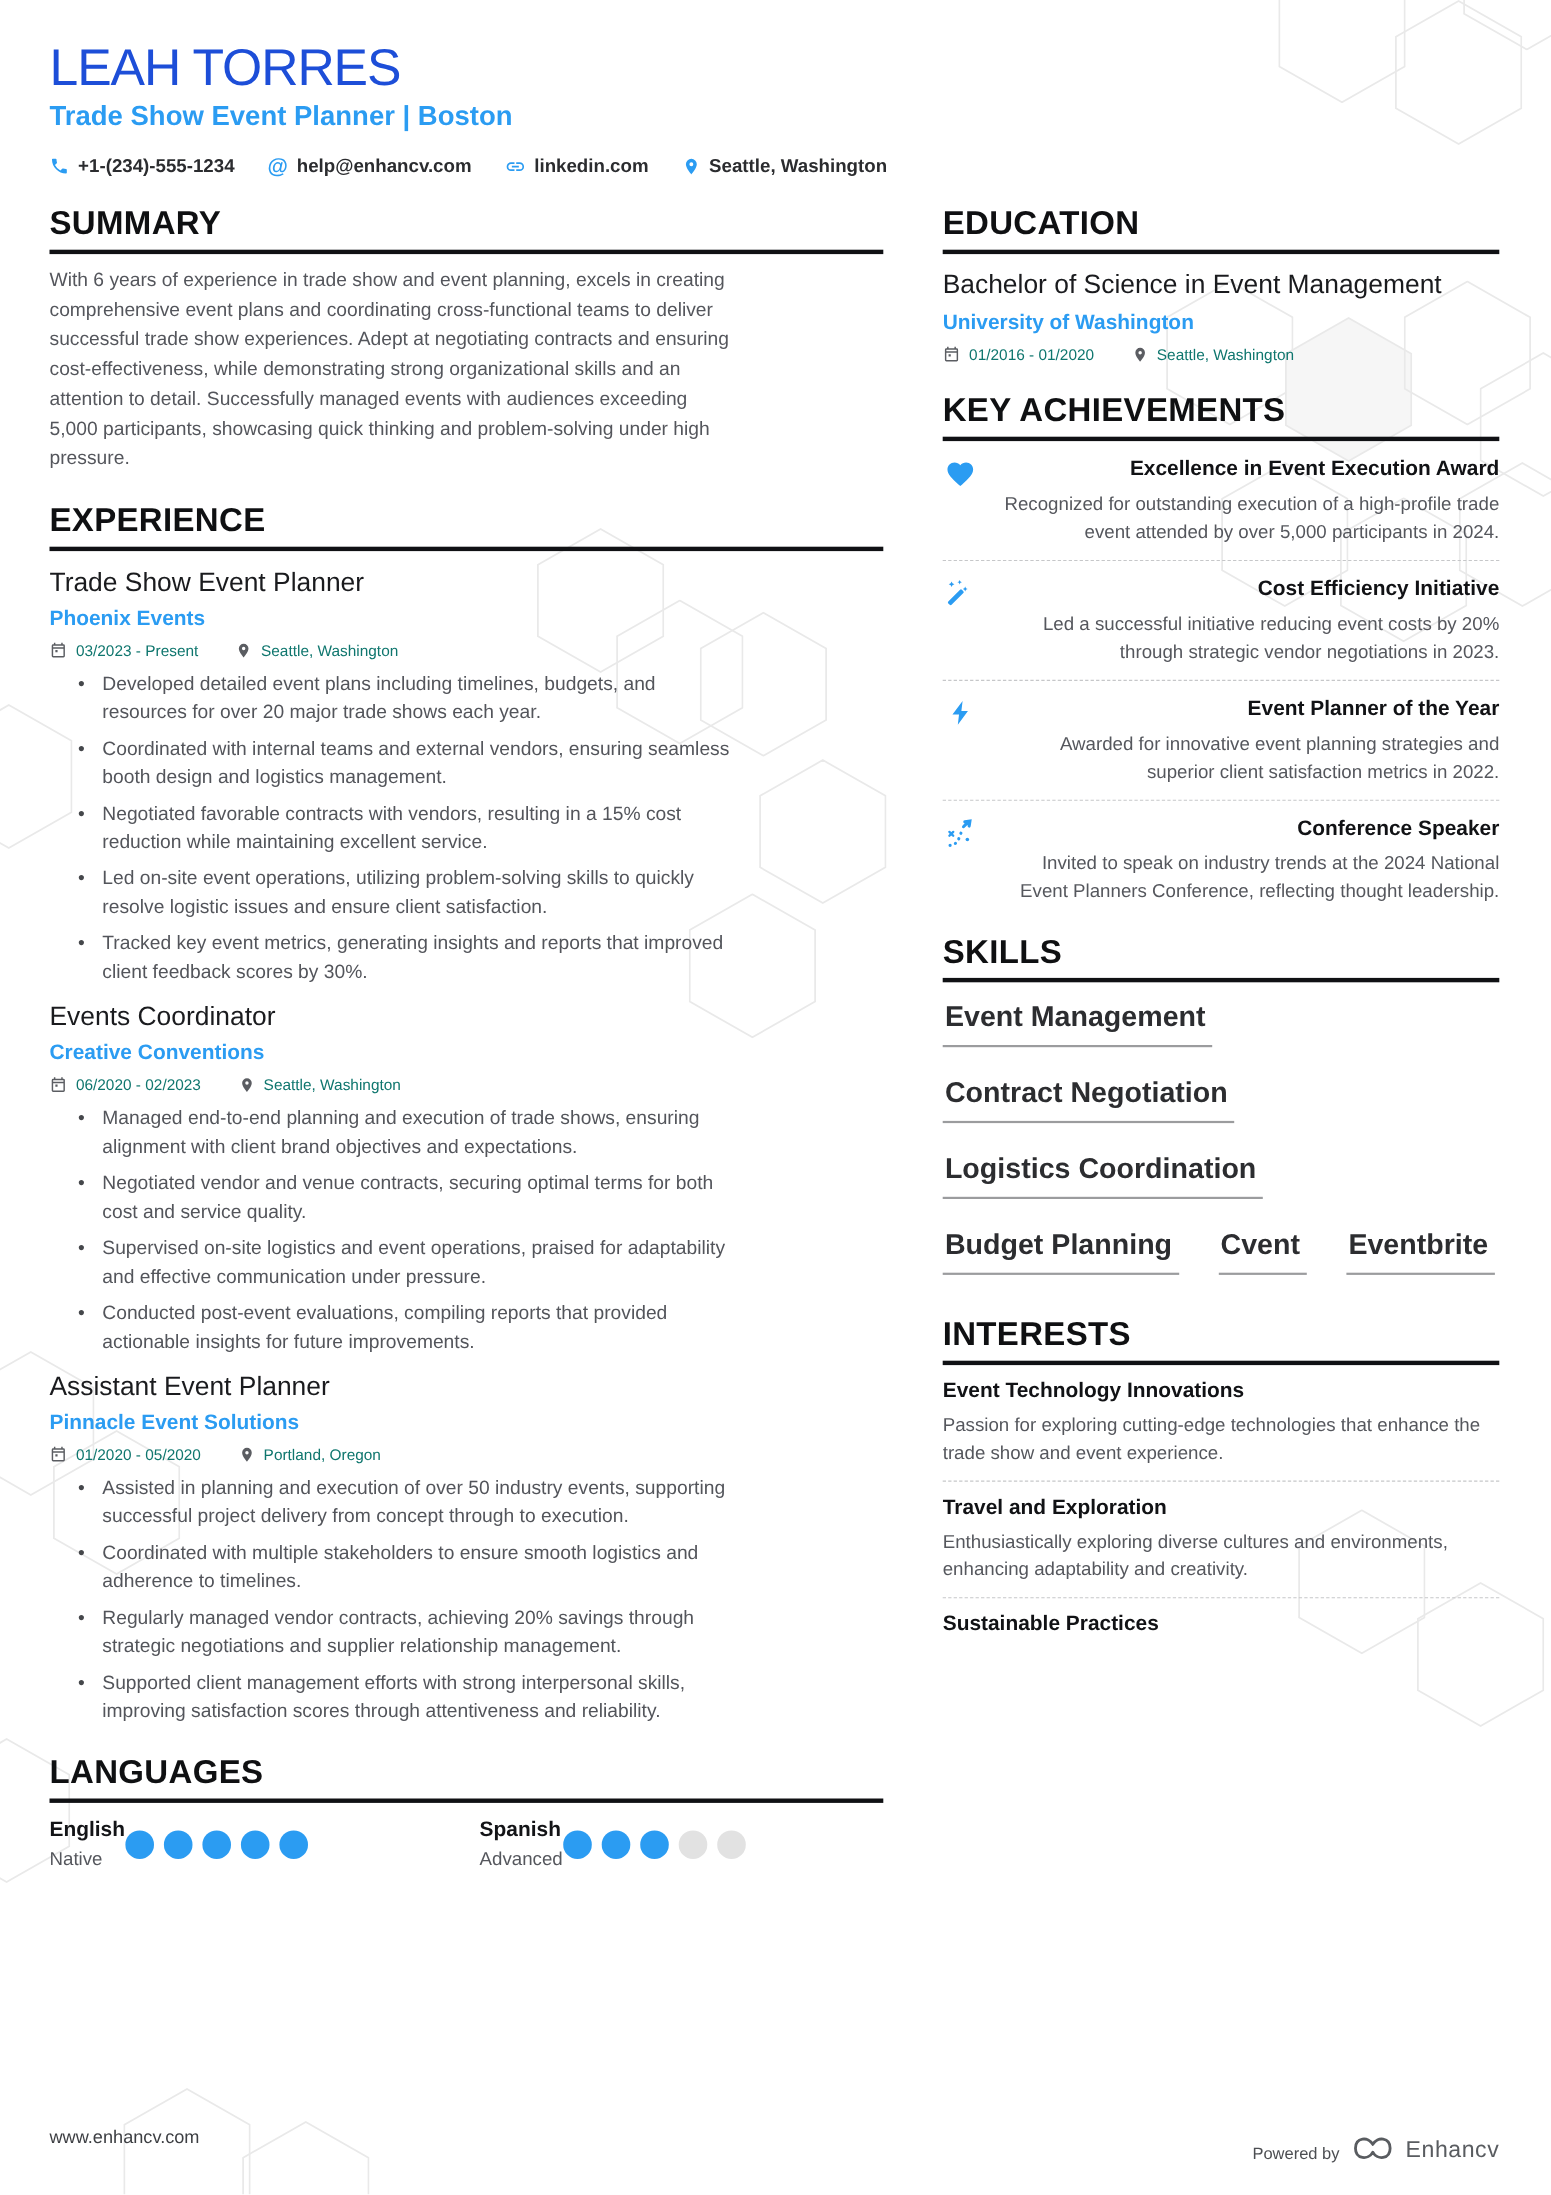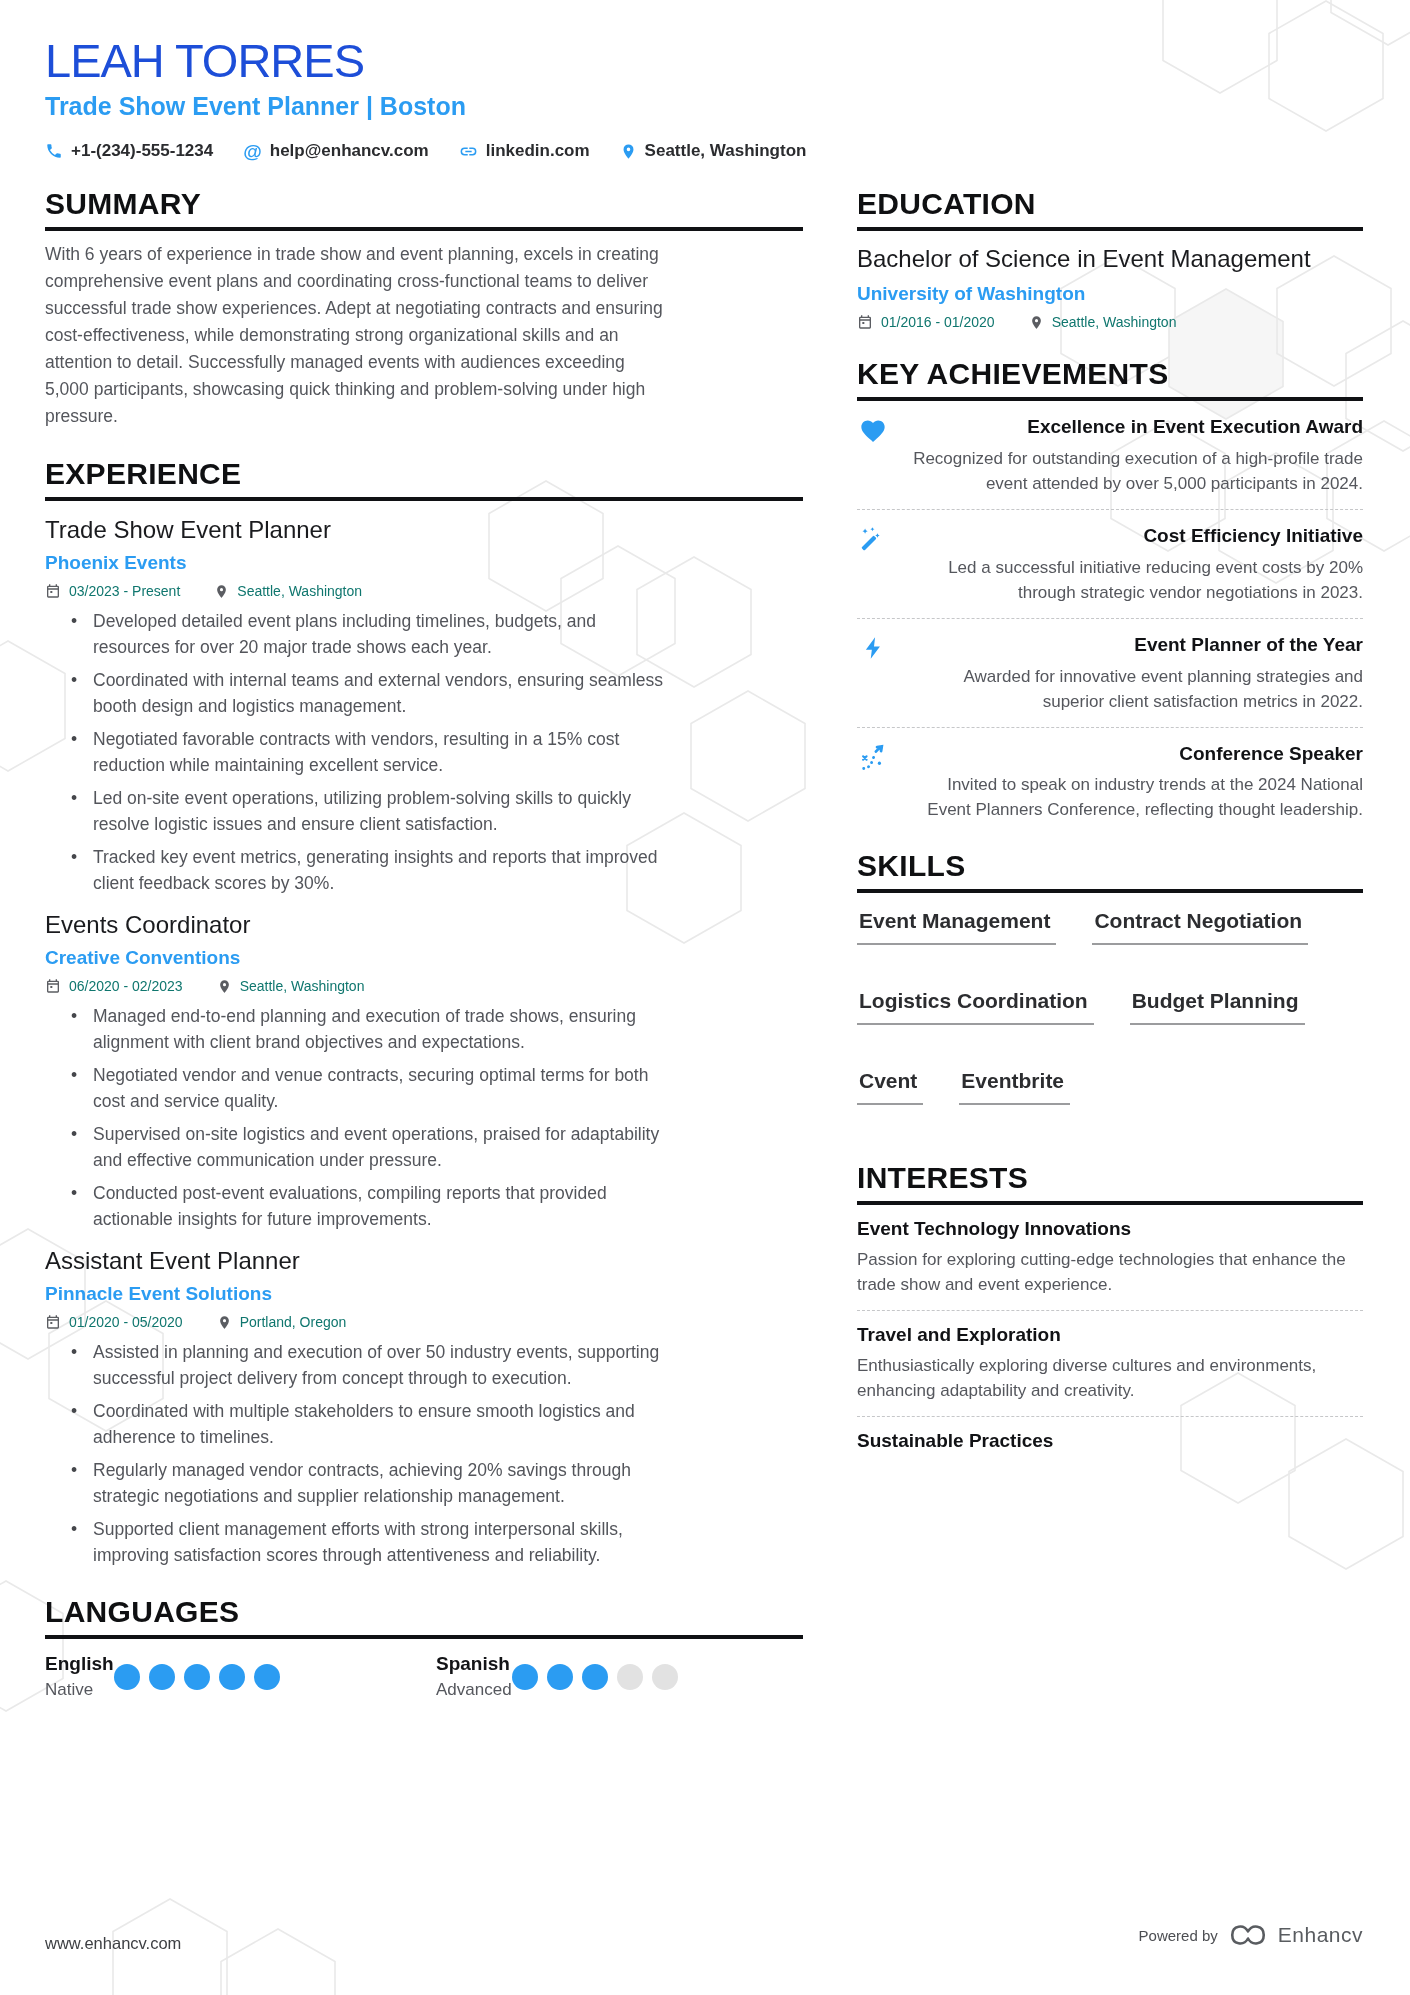--- a/index.html
+++ b/index.html
@@ -56,30 +56,30 @@
 
   
   .ach{display:flex;gap:16px;margin-top:14px;text-align:right;}
   .ach-icon{flex:none;width:30px;color:var(--accent);padding-top:2px;}
   .ach-title{font-size:19px;font-weight:bold;color:#111215;line-height:1.25;}
   .ach-text{font-size:17px;line-height:25px;color:#55575d;margin-top:7px;}
   .dashed-sep{border-bottom:1px dashed #c6c7c9;margin:13px 0 0 0;}
 
   
   .skills-wrap{display:flex;flex-wrap:wrap;column-gap:36px;margin-top:16px;}
-  .skill{font-size:21px;font-weight:bold;color:#2c2d30;padding:0 6px 10px 2px;
-         border-bottom:2px solid #9b9c9e;margin-bottom:44px;}
+  .skill{font-size:26px;font-weight:bold;color:#2c2d30;padding:0 6px 10px 2px;
+         border-bottom:2px solid #9b9c9e;margin-bottom:26px;}
 
   
   .int-title{font-size:19px;font-weight:bold;color:#111215;margin-top:13px;}
   .int-text{font-size:17px;line-height:25px;color:#55575d;margin-top:7px;}
 
   
   .footer-left{position:absolute;left:45px;bottom:42px;font-size:16.5px;color:#3d3f43;z-index:1;}
-  .footer-right{position:absolute;right:47px;bottom:46px;display:flex;align-items:center;gap:10px;z-index:1;}
+  .footer-right{position:absolute;right:47px;bottom:28px;display:flex;align-items:flex-end;gap:10px;z-index:1;}
   .powered{font-size:15px;color:#4c4e52;}
   .brand{font-size:21px;color:#595c60;letter-spacing:.5px;}
   .logo{color:#595c60;display:flex;align-items:center;}
 </style>
 </head>
 <body>
 
 <div class="page">
   <div class="hex-layer" id="hexLayer">
       <div class="hex" style="left: 1162px; top: -38px;"><svg width="116" height="132" viewBox="0 0 116 132">

